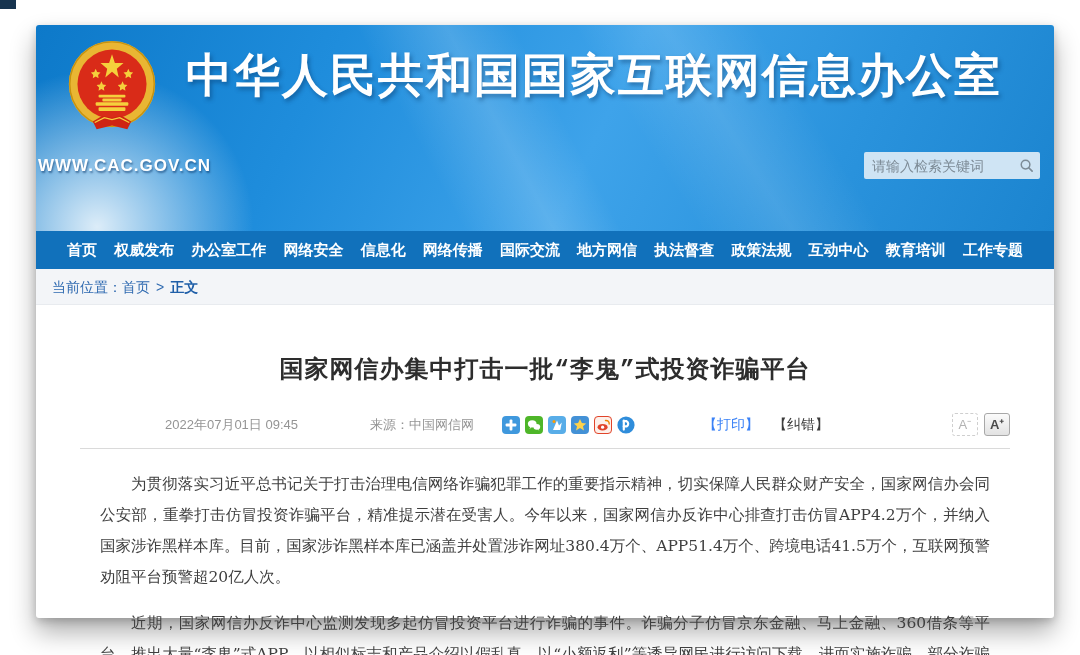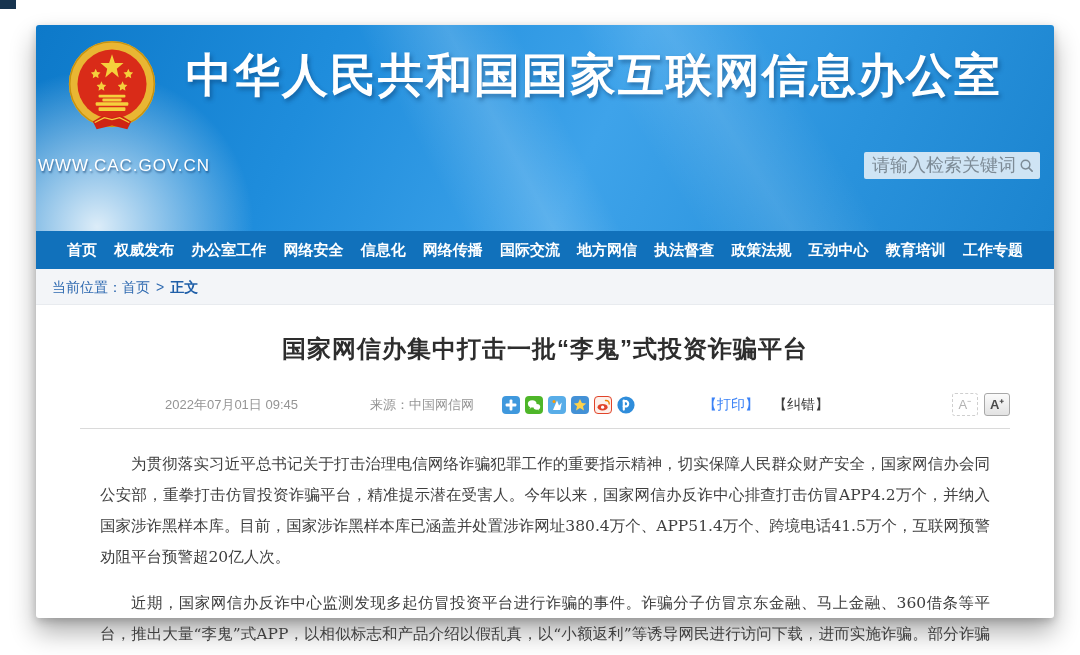--- a/index.html
+++ b/index.html
@@ -22,47 +22,47 @@
       radial-gradient(circle at 6% 98%, rgba(255,255,255,.85) 0%, rgba(255,255,255,0) 16%),
       linear-gradient(62deg, rgba(255,255,255,0) 38%, rgba(255,255,255,.16) 46%, rgba(255,255,255,0) 52%),
       linear-gradient(58deg, rgba(255,255,255,0) 58%, rgba(255,255,255,.12) 66%, rgba(255,255,255,0) 74%);
     pointer-events:none; }
   .emblem { position:absolute; left:28px; top:14px; width:96px; height:96px; }
   .site-title { position:absolute; left:150px; top:20px; font-size:46px; font-weight:bold;
     color:#ffffff; letter-spacing:2px; white-space:nowrap;
     text-shadow:2px 3px 4px rgba(6,50,100,.45); }
   .site-subtitle { position:absolute; left:396px; top:90px; font-size:16px; font-weight:bold;
     color:#f2f9ff; letter-spacing:4px; text-shadow:1px 2px 2px rgba(6,50,100,.4); }
-  .site-url { position:absolute; left:2px; top:131px; font-size:17px; font-weight:normal;
+  .site-url { position:absolute; left:2px; top:131px; font-size:17px; font-weight:bold;
     color:#ffffff; letter-spacing:1px; text-shadow:1px 2px 2px rgba(6,50,100,.55); }
   .search-box { position:absolute; right:14px; top:127px; width:176px; height:27px;
     background:#cfe4f4; border-radius:2px; display:flex; align-items:center; padding:0 6px 0 8px; }
   .search-box input { flex:1; border:none; outline:none; background:transparent;
-    font-size:18px; color:#6d28d9; min-width:0; }
+    font-size:14px; color:#6d28d9; min-width:0; }
   .search-box input::placeholder { color:#7d8b96; }
   .search-icon { width:16px; height:16px; display:flex; align-items:center; justify-content:center; cursor:pointer; }
 
   
   .main-nav { position:relative; height:38px; background:#1171bb; display:flex;
     justify-content:space-between; align-items:flex-start; padding:0 24px; z-index:2; }
   .main-nav a { display:block; line-height:38px; height:38px; padding:0 7px; color:#ffffff;
     font-size:15px; font-weight:bold; text-decoration:none; white-space:nowrap; }
   .main-nav a.active { background:#4d9edd; height:48px; }
 
   
   .breadcrumb { height:36px; background:#f3f5f8; border-bottom:1px solid #e8ebef;
     line-height:36px; padding-left:16px; font-size:14px; color:#2f6ab0; position:relative; z-index:1; }
   .breadcrumb a { color:#2f6ab0; text-decoration:none; }
   .breadcrumb .sep { margin:0 6px; color:#2f6ab0; }
   .breadcrumb .current { font-weight:bold; color:#1f5fa8; }
 
   
   .content { padding:0 44px; }
-  .article-title { margin-top:28px; text-align:center; font-size:24px; font-weight:600;
-    color:#2d2d2d; letter-spacing:1px; font-family:Liberation Sans, sans-serif; }
+  .article-title { margin-top:48px; text-align:center; font-size:24px; font-weight:600;
+    color:#2d2d2d; letter-spacing:1px; font-family:Liberation Mono, monospace; }
   .meta-row { margin-top:28px; display:flex; align-items:center; font-size:13px; color:#949494; }
   .meta-date { margin-left:85px;text-align:right; }
   .meta-source { margin-left:72px; }
   .share-icons { display:flex; gap:5px; margin-left:28px; }
   .share-icons .sicon { width:18px; height:18px; border-radius:4px; display:block; cursor:pointer; }
   .meta-print { margin-left:68px; color:#3b82f6; font-size:14px; text-decoration:none; }
   .meta-correct { margin-left:14px; color:#3c3c3c; font-size:14px; text-decoration:none; }
   .font-buttons { margin-left:auto; display:flex; gap:6px; }
   .btn-font { width:26px; height:23px; font-size:13px; line-height:1; cursor:pointer; border-radius:3px; }
   .btn-font.minus { border:1px dashed #cfcfcf; background:#ffffff; color:#b3b3b3; }

